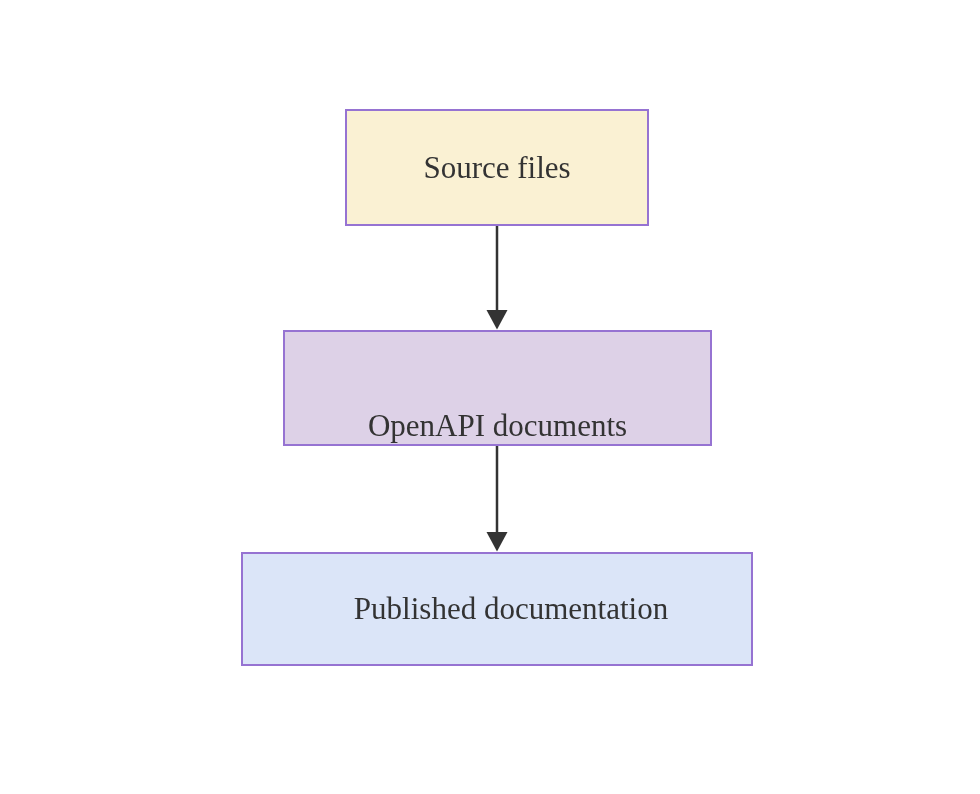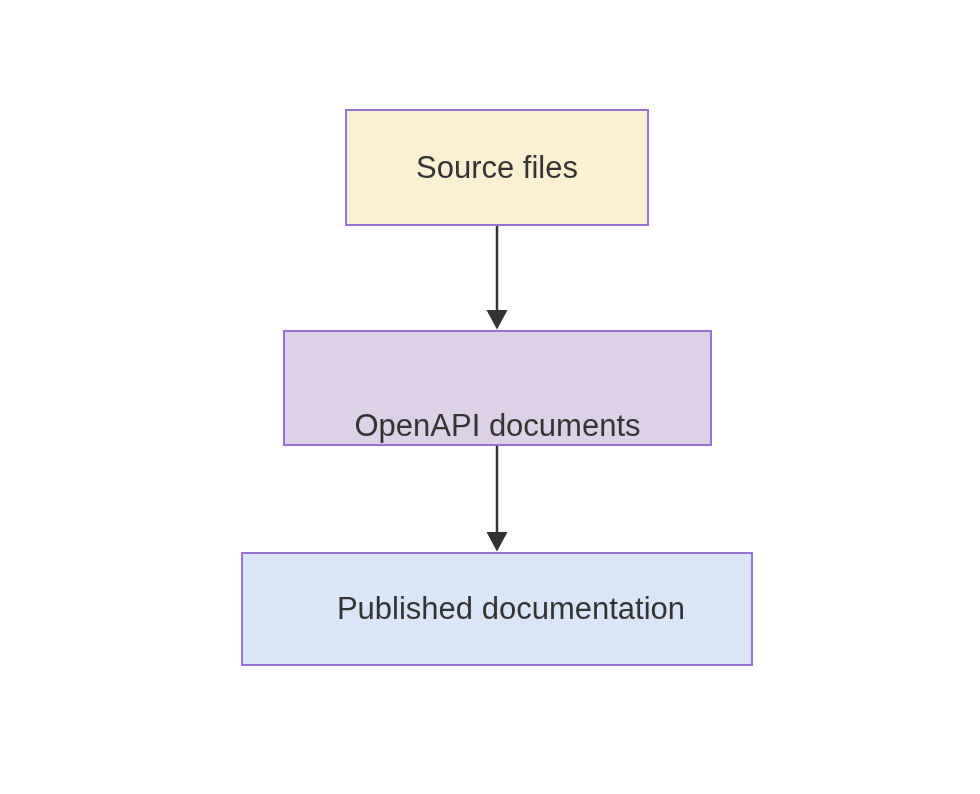--- a/index.html
+++ b/index.html
@@ -6,21 +6,21 @@
     margin: 0;
     padding: 0;
     background: #ffffff;
   }
   .canvas {
     position: relative;
     width: 980px;
     height: 794px;
     background: #ffffff;
     overflow: hidden;
-    font-family: Liberation Sans, sans-serif;
+    font-family: Liberation Serif, serif;
   }
   .node {
     position: absolute;
     box-sizing: border-box;
     border: 2px solid #9673d2;
     display: flex;
     align-items: center;
     justify-content: center;
   }
   .node-label {

